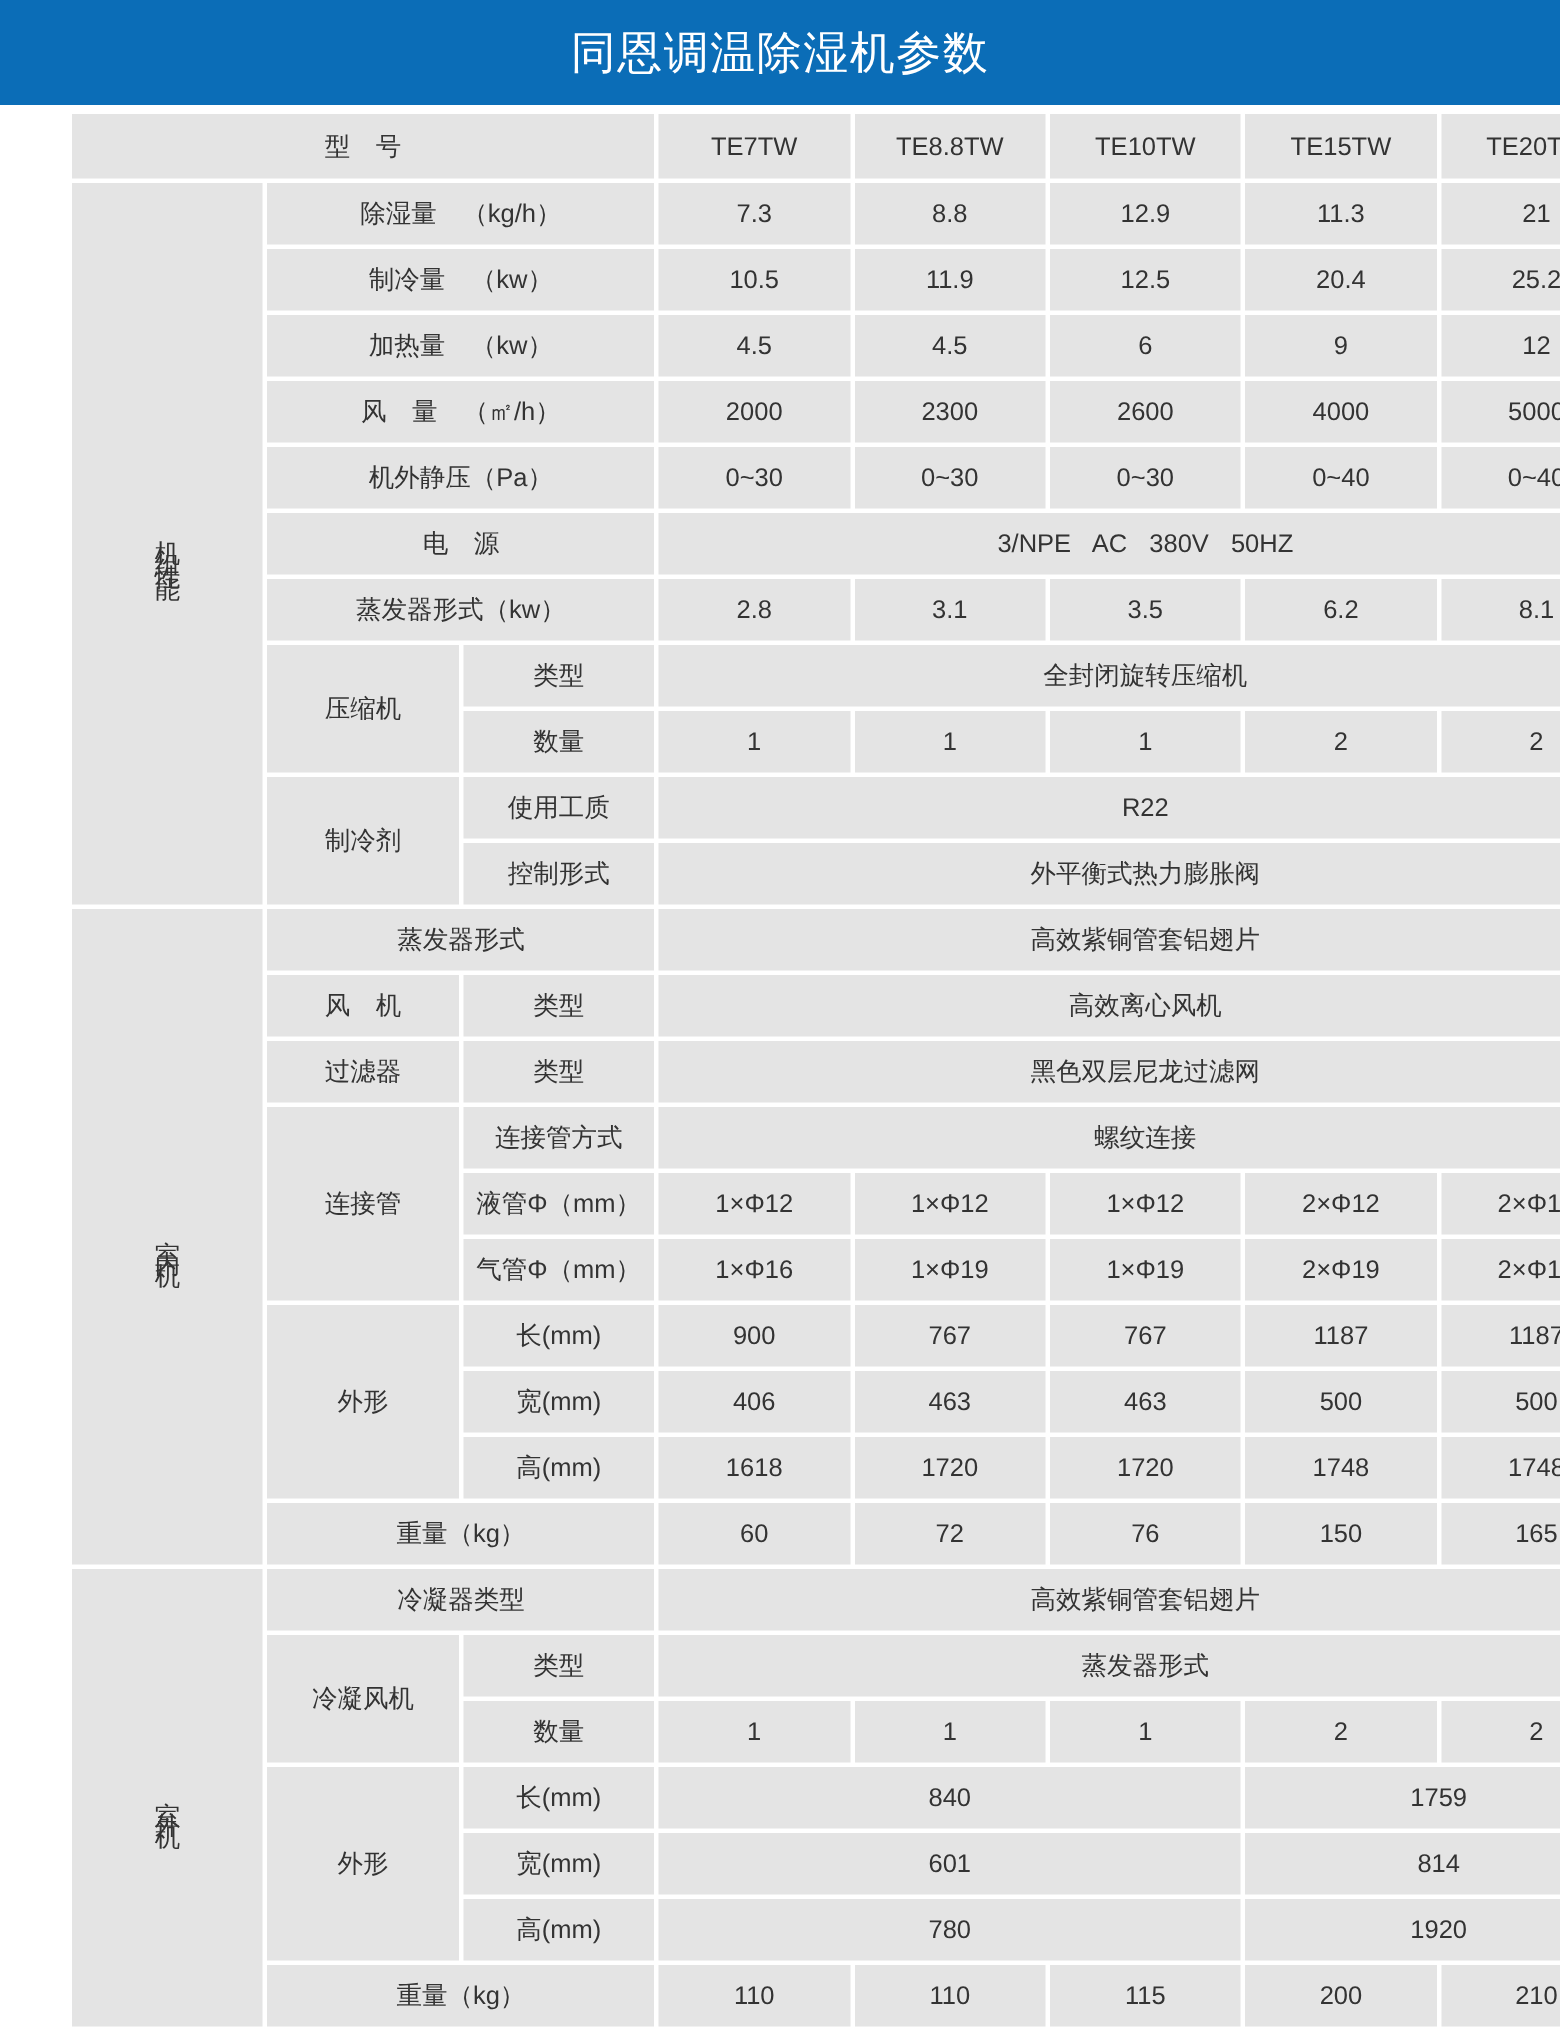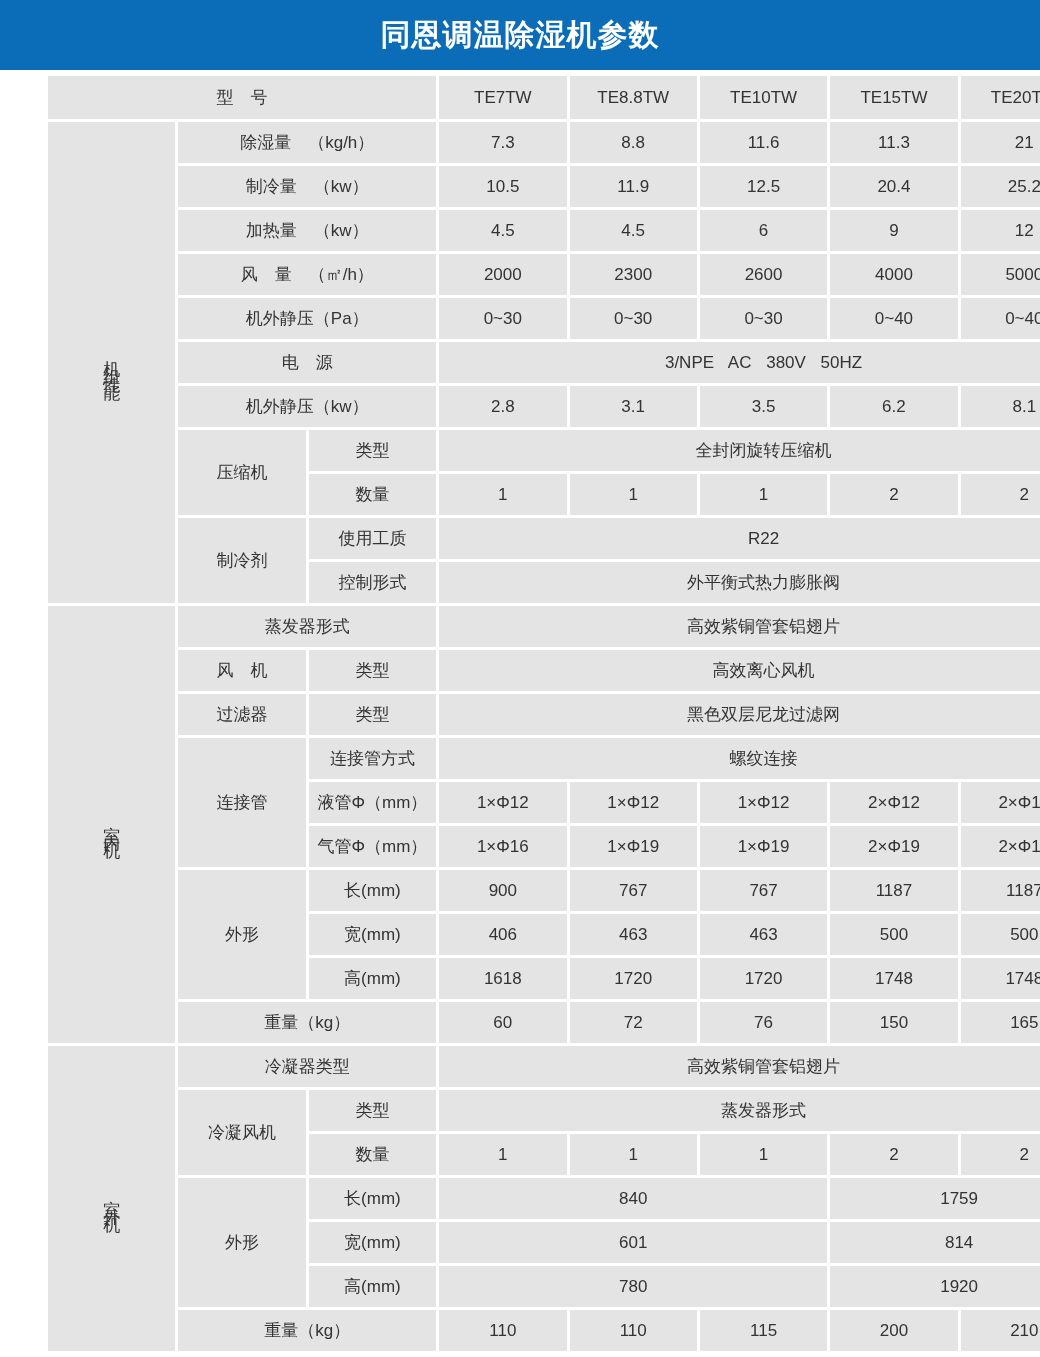--- a/index.html
+++ b/index.html
@@ -7,21 +7,21 @@
     width: 1040px; height: 1357px; overflow: hidden;
     background: #ffffff;
     font-family: "Liberation Sans", "DejaVu Sans", sans-serif;
     color: #333333;
   }
   .title-bar {
     height: 70px; background: #0b6db7;
     display: flex; align-items: center; justify-content: center;
   }
   .title-bar h1 {
-    margin: 0; color: #ffffff; font-size: 30px; font-weight: bold;
+    margin: 0; color: #ffffff; font-size: 30px; font-weight: normal;
     letter-spacing: 1px;
   }
   .table-wrap { margin-top: 3px; width: 1040px; overflow: hidden; padding-left: 48px; }
   table.spec {
     border-collapse: separate; border-spacing: 3px;
     table-layout: fixed; width: 1046px; margin-left: -3px;
     background: transparent;
   }
   table.spec td {
     background: #e4e4e4; text-align: center; vertical-align: middle;
@@ -68,21 +68,21 @@
         <td>TE20TW</td>
       </tr>
 
       <tr>
         <td class="strip" rowspan="11">
           <div class="vtext">机组性能</div>
         </td>
         <td colspan="2">除湿量　（kg/h）</td>
         <td>7.3</td>
         <td>8.8</td>
-        <td>11.6</td>
+        <td>12.9</td>
         <td>11.3</td>
         <td>21</td>
       </tr>
       <tr>
         <td colspan="2">制冷量　（kw）</td>
         <td>10.5</td>
         <td>11.9</td>
         <td>12.5</td>
         <td>20.4</td>
         <td>25.2</td>
@@ -109,21 +109,21 @@
         <td>0~30</td>
         <td>0~30</td>
         <td>0~40</td>
         <td>0~40</td>
       </tr>
       <tr>
         <td colspan="2">电　源</td>
         <td colspan="5" class="wide-words">3/NPE AC 380V 50HZ</td>
       </tr>
       <tr>
-        <td colspan="2">机外静压（kw）</td>
+        <td colspan="2">蒸发器形式（kw）</td>
         <td>2.8</td>
         <td>3.1</td>
         <td>3.5</td>
         <td>6.2</td>
         <td>8.1</td>
       </tr>
       <tr>
         <td rowspan="2">压缩机</td>
         <td>类型</td>
         <td colspan="5">全封闭旋转压缩机</td>

